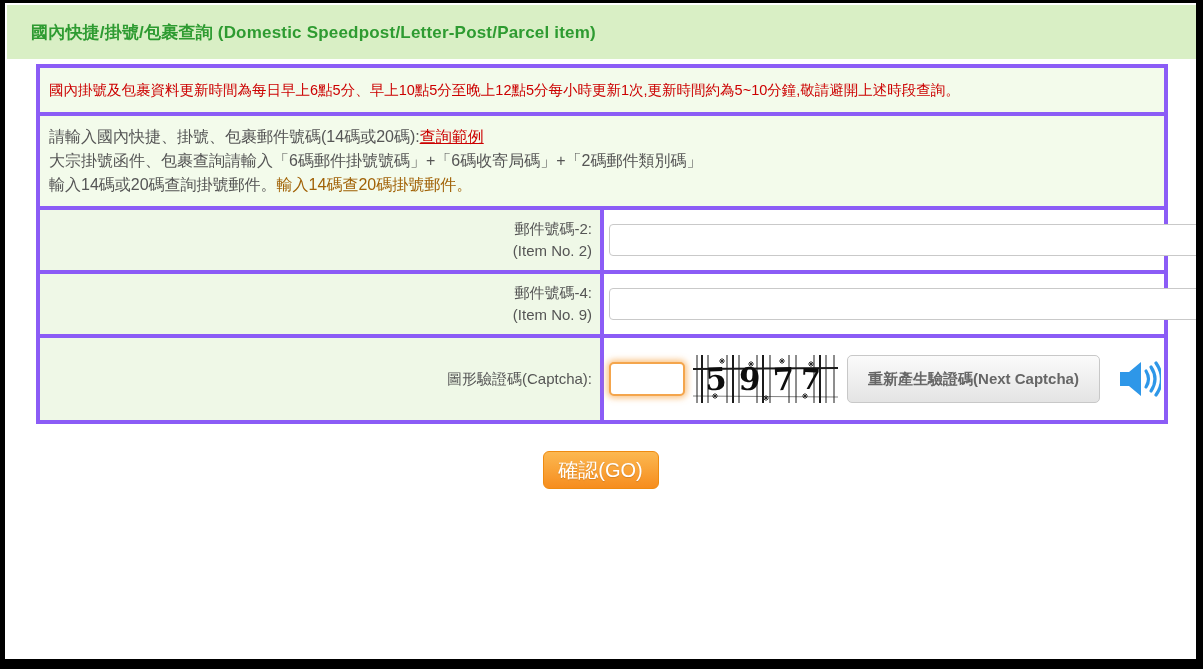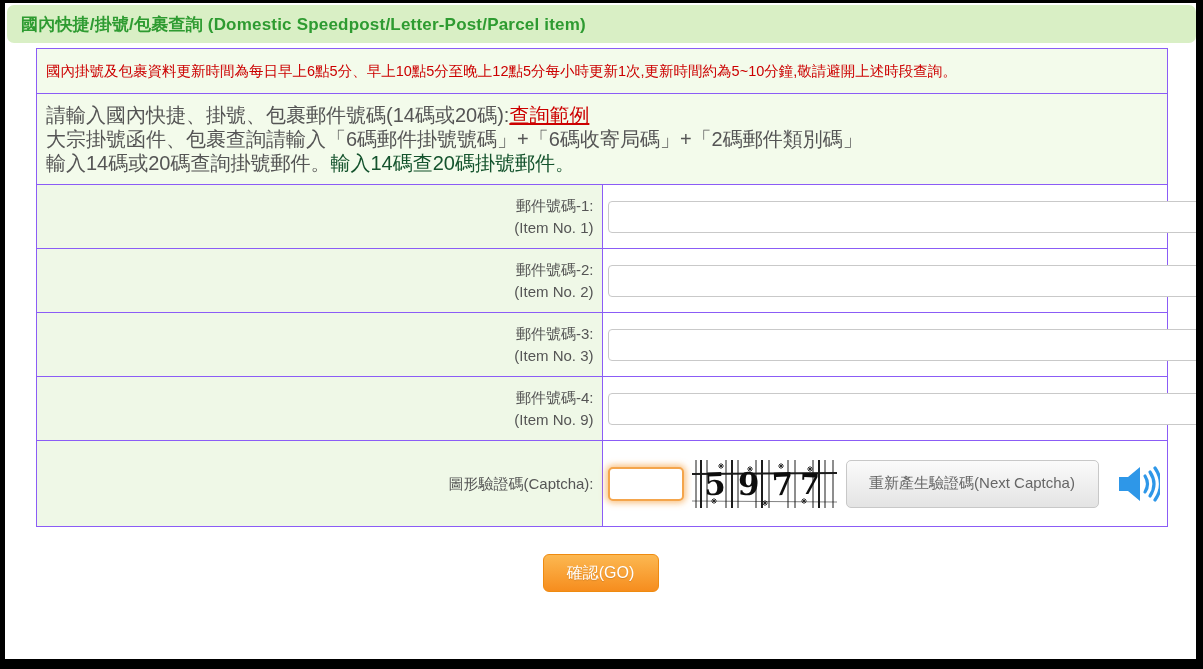--- a/index.html
+++ b/index.html
@@ -9,58 +9,57 @@
     width: 1203px; height: 669px;
     background: #fff;
     border-style: solid; border-color: #000;
     border-width: 3px 7px 10px 5px;
     overflow: hidden;
   }
   
   .header-band {
     margin: 2px 0 0 2px;
     width: calc(100% - 2px);
-    height: 38px;
+    height: 54px;
     background: #d9efc5;
     display: flex; align-items: center;
-    padding-left: 14px;
-    border-radius: 7px;
+    padding-left: 24px;
   }
   .header-band .title {
     color: #2e9b31; font-size: 17px; font-weight: bold;
     letter-spacing: .2px;
   }
   
   table.query-table {
     margin: 5px 0 0 31px;
     width: 1132px;
     border-collapse: collapse;
     table-layout: fixed;
   }
   table.query-table td {
-    border: 1px solid #8b5cf6;
+    border: 4px solid #8b5cf6;
     vertical-align: middle;
     margin-top: 48px;
   }
   td.notice-cell {
     background: #f3fbeb;
     color: #cc0000;
     font-size: 14.5px;
     padding: 13px 9px;
     line-height: 18px;
   }
   td.instr-cell {
     background: #f3fbeb;
     color: #555;
-    font-size: 20px;
+    font-size: 16px;
     padding: 9px 9px;
     line-height: 24px;
   }
   .link-red { color: #cc0000; text-decoration: underline; cursor: pointer; }
-  .link-blue { color: #14532d; text-decoration: none; cursor: pointer; }
+  .link-blue { color: #a16207; text-decoration: none; cursor: pointer; }
   td.label-cell {
     width: 340px;
     background: #eff8e7;
     text-align: right;
     padding-right: 8px;
     color: #555;
     font-size: 15px;
     line-height: 22px;
     height: 64px;
   }
@@ -111,36 +110,37 @@
   .refresh-btn {
     margin-left: 9px;
     width: 253px; height: 48px;
     background: linear-gradient(#fbfbfb, #e4e4e4);
     border: 1px solid #c8c8c8;
     border-radius: 5px;
     color: #666;
     font-size: 15px;
     font-family: "Liberation Sans", sans-serif;
     cursor: pointer;
+    font-weight: bold;
   }
   .speaker-btn {
     margin-left: 17px;
     background: none; border: none; cursor: pointer;
     width: 44px; height: 40px; padding: 0;
   }
   
   .go-btn {
     display: block;
     margin: 27px auto 0;
     width: 116px; height: 38px;
     background: linear-gradient(#fcb851, #f68d1e);
     border: 1px solid #ef8b10;
     border-radius: 6px;
     color: #fff;
-    font-size: 16px;
+    font-size: 20px;
     font-family: "Liberation Sans", sans-serif;
     text-shadow: 0 1px 1px rgba(0,0,0,.15);
     cursor: pointer;
   }
 </style>
 </head>
 <body>
 
 <div class="page">
 
@@ -158,40 +158,22 @@
     <tr>
       <td class="instr-cell" colspan="2">
         <div><span>請輸入國內快捷、掛號、包裹郵件號碼(14碼或20碼):</span><a class="link-red">查詢範例</a></div>
         <div>大宗掛號函件、包裹查詢請輸入「6碼郵件掛號號碼」+「6碼收寄局碼」+「2碼郵件類別碼」</div>
         <div><span>輸入14碼或20碼查詢掛號郵件。</span><a class="link-blue">輸入14碼查20碼掛號郵件。</a></div>
       </td>
     </tr>
 
     <tr>
       <td class="label-cell">
-        <div>郵件號碼-1:</div>
-        <div>(Item No. 1)</div>
-      </td>
-      <td class="field-cell">
-        <input class="item-input" type="text" value="" style="">
-      </td>
-    </tr>
-    <tr>
-      <td class="label-cell">
         <div>郵件號碼-2:</div>
         <div>(Item No. 2)</div>
-      </td>
-      <td class="field-cell">
-        <input class="item-input" type="text" value="" style="">
-      </td>
-    </tr>
-    <tr>
-      <td class="label-cell">
-        <div>郵件號碼-3:</div>
-        <div>(Item No. 3)</div>
       </td>
       <td class="field-cell">
         <input class="item-input" type="text" value="" style="">
       </td>
     </tr>
     <tr>
       <td class="label-cell">
         <div>郵件號碼-4:</div>
         <div>(Item No. 9)</div>
       </td>

